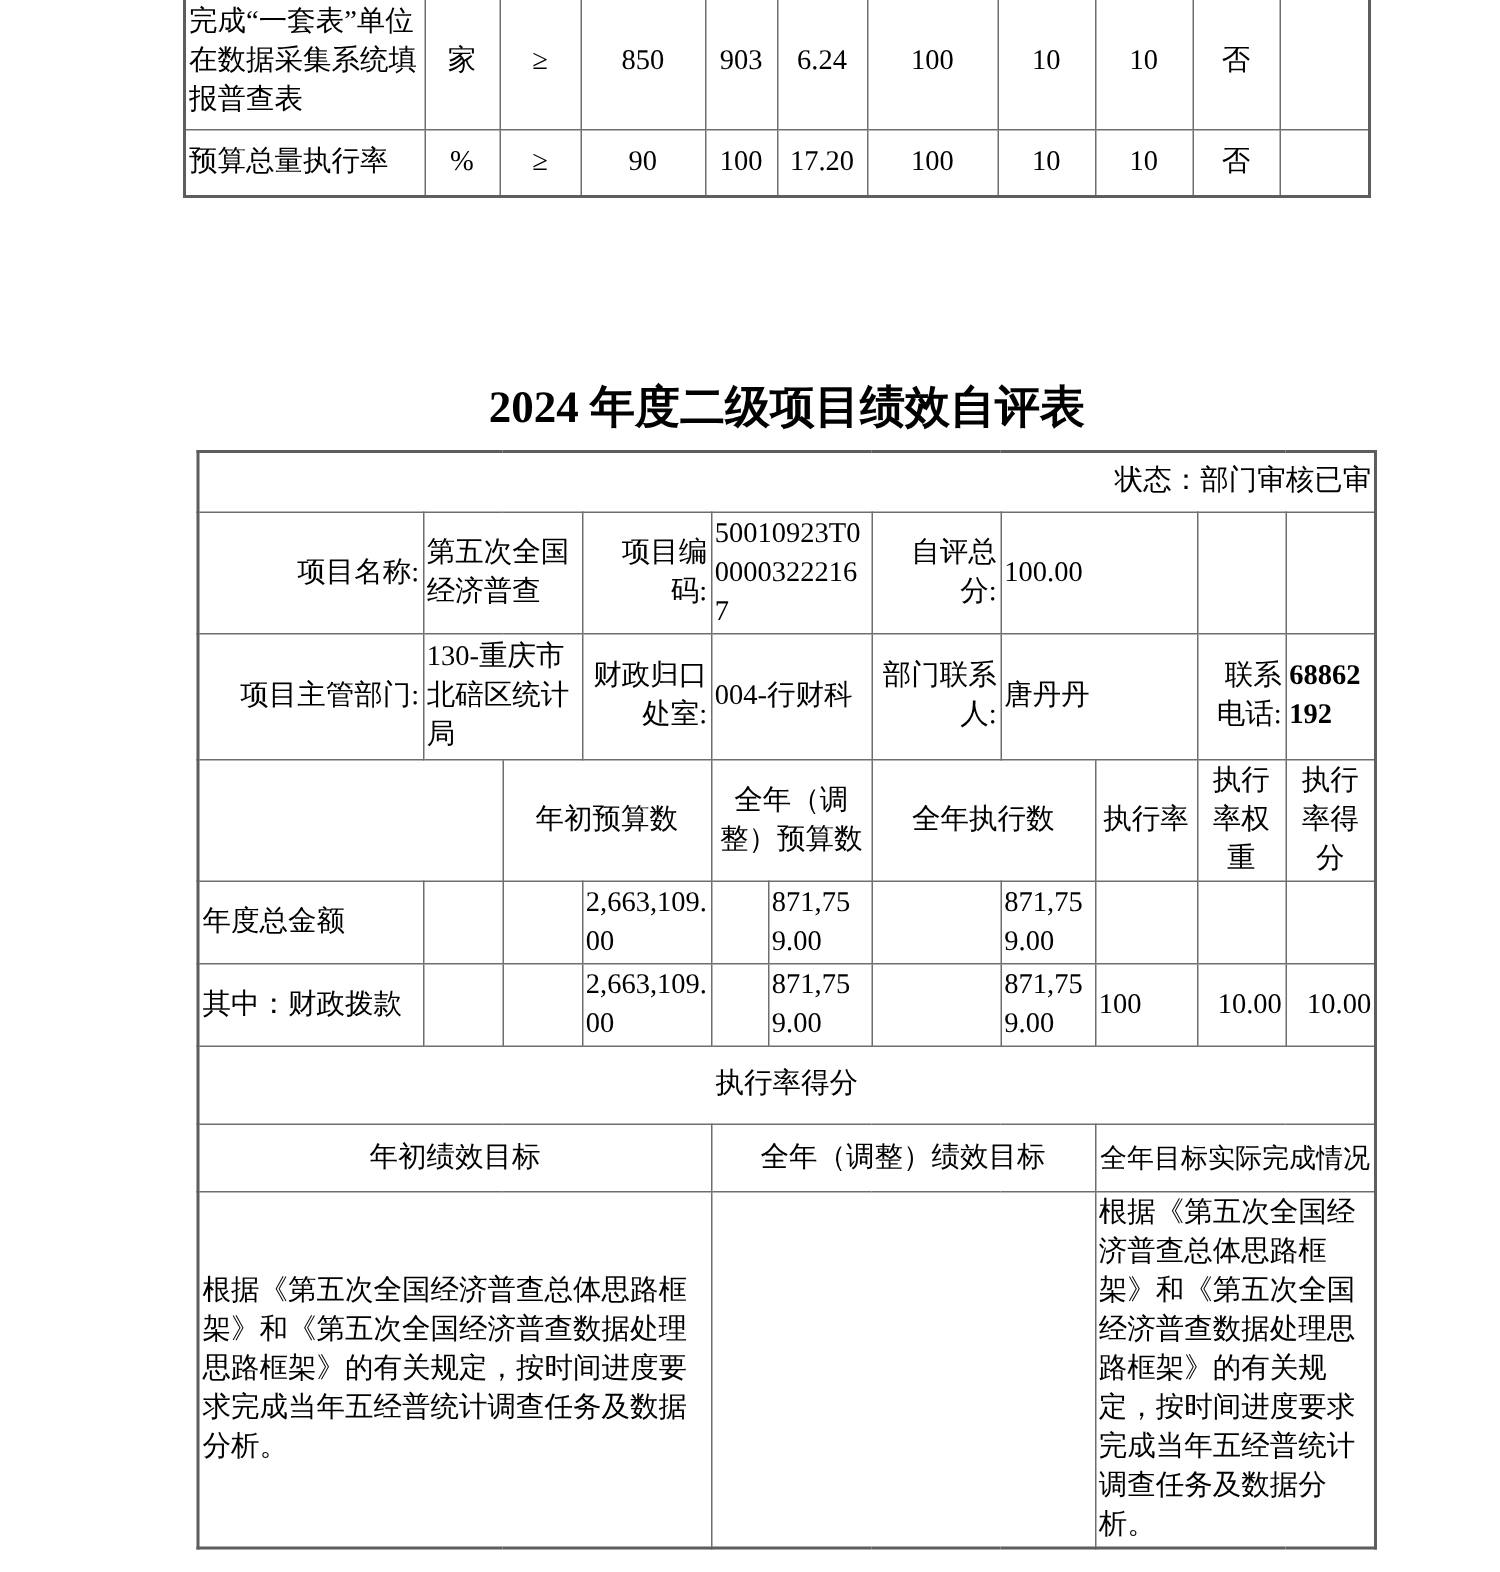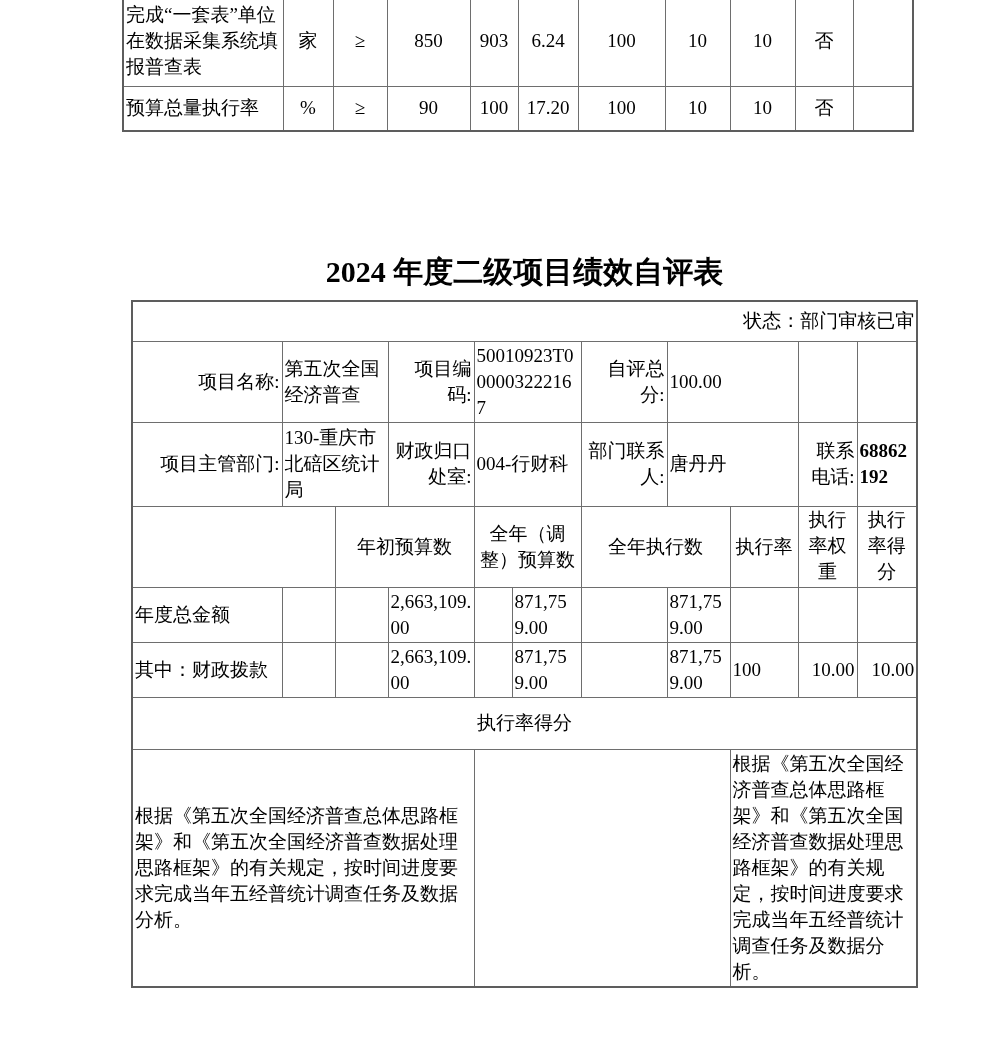--- a/index.html
+++ b/index.html
@@ -198,20 +198,25 @@
         <td class="val brk">871,759.00</td>
         <td></td>
         <td class="val brk">871,759.00</td>
         <td class="val">100</td>
         <td class="numr">10.00</td>
         <td class="numr">10.00</td>
       </tr>
       <tr class="r-sec2">
         <td colspan="11" class="sec">执行率得分</td>
       </tr>
+      <tr class="r-ghead">
+        <td colspan="4" class="c">年初绩效目标</td>
+        <td colspan="4" class="c">全年（调整）绩效目标</td>
+        <td colspan="3" class="c fit">全年目标实际完成情况</td>
+      </tr>
       <tr class="r-gtext">
         <td colspan="4" class="gtext">根据《第五次全国经济普查总体思路框架》和《第五次全国经济普查数据处理思路框架》的有关规定，按时间进度要求完成当年五经普统计调查任务及数据分析。</td>
         <td colspan="4" class="gtext"></td>
         <td colspan="3" class="gtext">根据《第五次全国经济普查总体思路框架》和《第五次全国经济普查数据处理思路框架》的有关规定，按时间进度要求完成当年五经普统计调查任务及数据分析。</td>
       </tr>
     </tbody>
   </table>
 
 </div>
 

